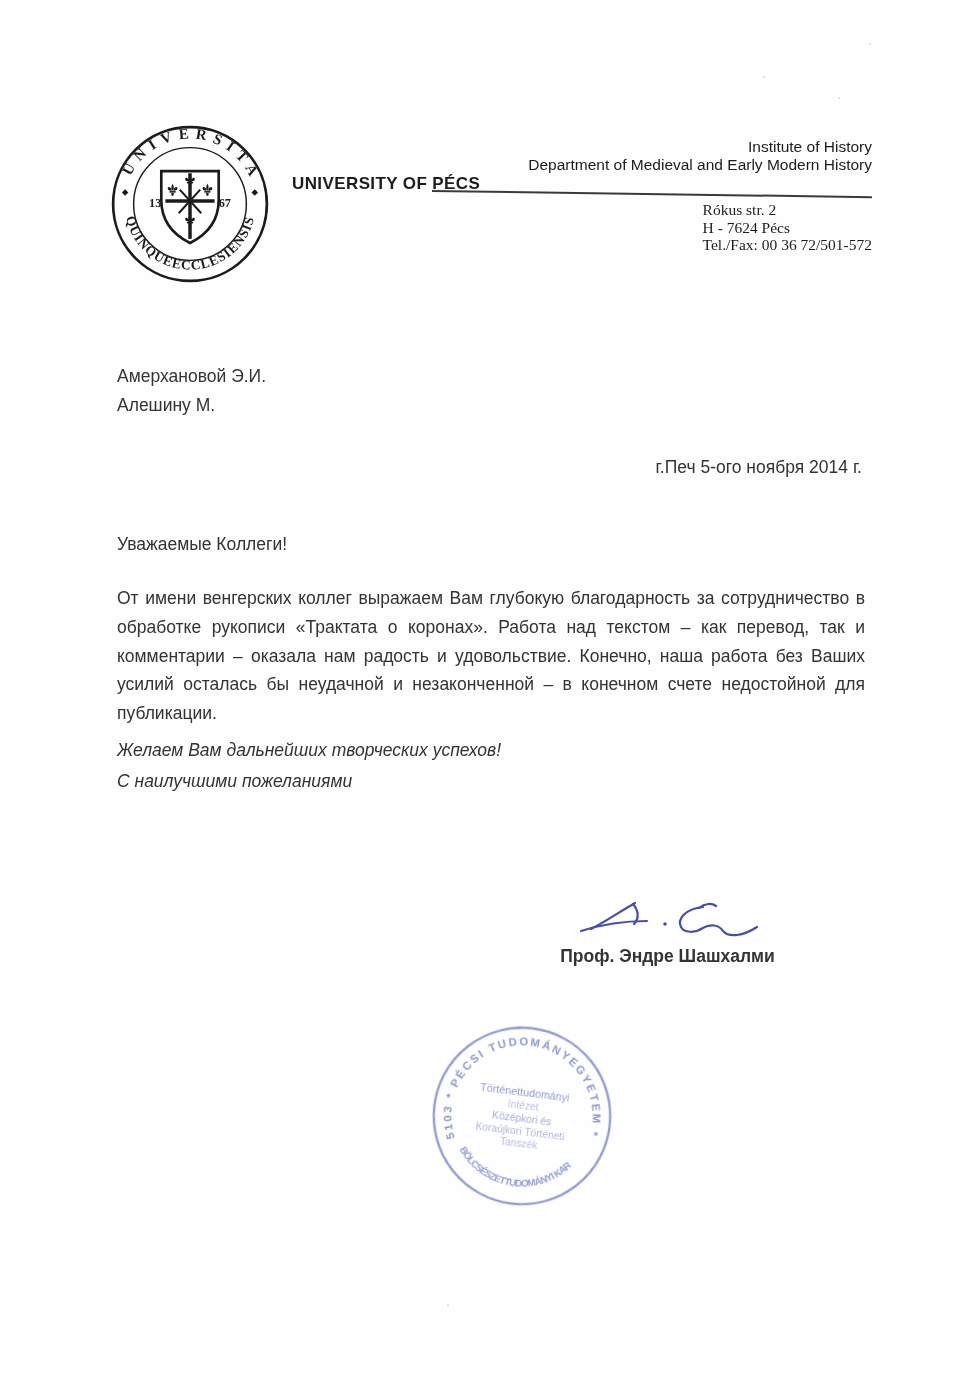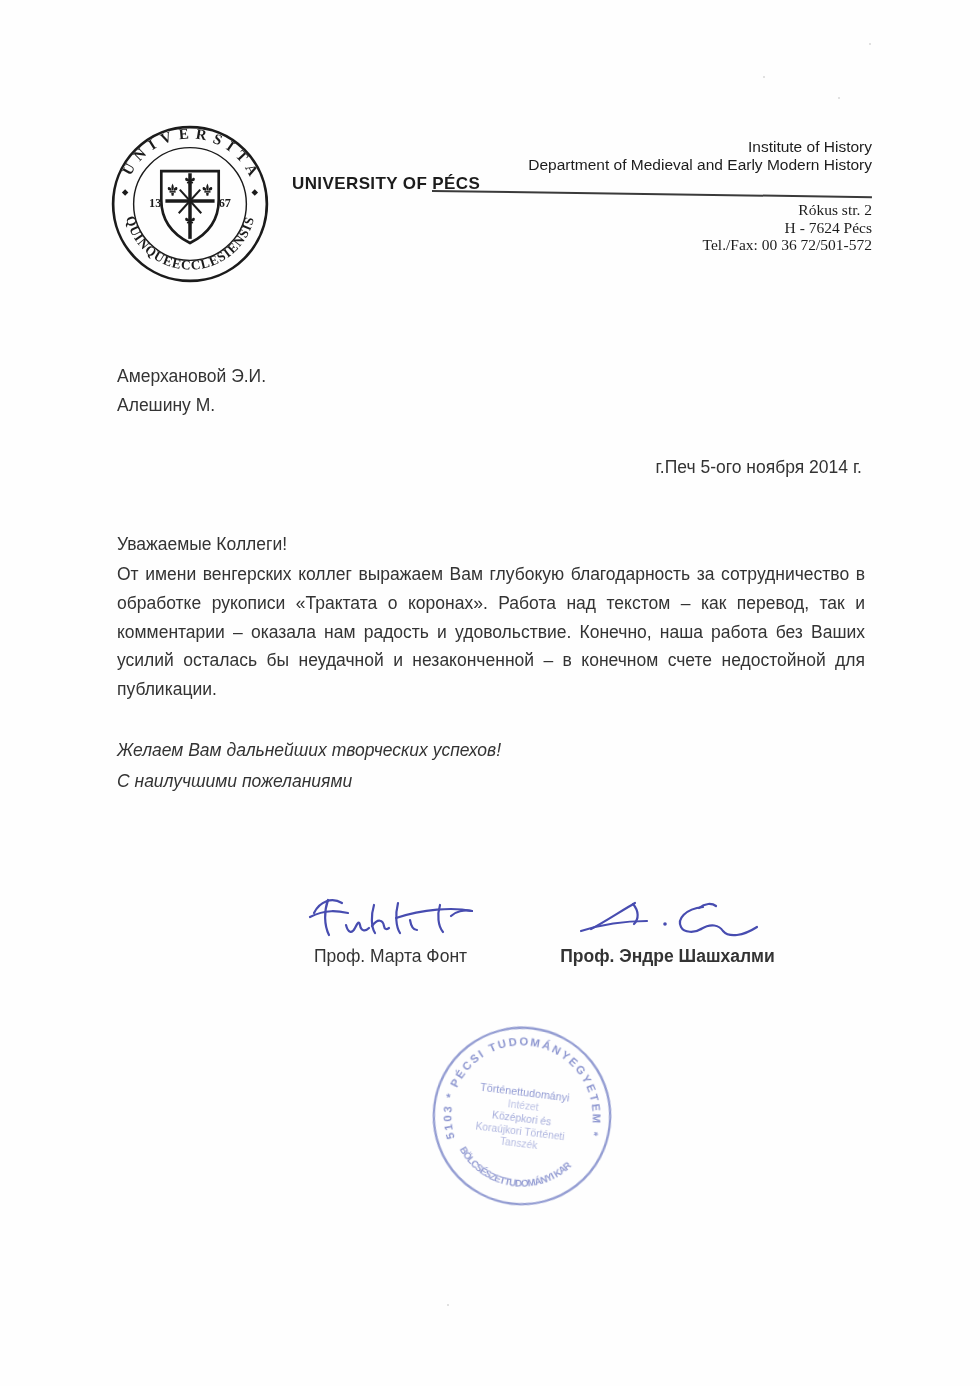--- a/index.html
+++ b/index.html
@@ -20,29 +20,29 @@
   }
   .head-rule{
     position:absolute;left:432px;top:190px;width:440px;height:2px;
     background:#3a3a3a;transform:rotate(0.8deg);transform-origin:left center;
   }
   .inst-block{
     position:absolute;right:108px;top:138px;text-align:right;
     font-family:Liberation Sans, sans-serif;font-size:15.5px;line-height:18px;color:#1c1c1c;
   }
   .addr-block{
-    position:absolute;right:108px;top:201px;text-align:right;
+    position:absolute;right:108px;top:201px;
     font-family:"Liberation Serif", serif;font-size:15.5px;line-height:17.5px;color:#1c1c1c;
   }
   
   .recipients{position:absolute;left:117px;top:362px;font-size:17.5px;line-height:29px;color:#333;}
   .date-line{position:absolute;right:118px;top:457px;font-size:17.5px;color:#333;margin-left:38px;}
   .salutation{position:absolute;left:117px;top:534px;font-size:17.5px;color:#333;}
   .body-par{
-    position:absolute;left:117px;top:560px;width:748px;
+    position:absolute;left:117px;top:584px;width:748px;
     font-size:17.5px;line-height:28.8px;text-align:justify;color:#333;
   }
   .closing{position:absolute;left:117px;top:735px;font-size:17.5px;line-height:31px;color:#333;font-style:italic;}
   
   .sig-col{position:absolute;top:893px;text-align:center;}
   .sig-col-1{left:288px;width:205px;}
   .sig-col-2{left:560px;width:215px;font-weight:bold;}
   .sig-img{display:block;margin:0 auto;}
   .sig-name{font-size:17.5px;color:#333;margin-top:3px;}
   
@@ -117,38 +117,20 @@
 
   <div class="salutation">Уважаемые Коллеги!</div>
 
   <div class="body-par">От имени венгерских коллег выражаем Вам глубокую благодарность за сотрудничество в обработке рукописи «Трактата о коронах». Работа над текстом – как перевод, так и комментарии – оказала нам радость и удовольствие. Конечно, наша работа без Ваших усилий осталась бы неудачной и незаконченной – в конечном счете недостойной для публикации.</div>
 
   <div class="closing">
     <div>Желаем Вам дальнейших творческих успехов!</div>
     <div>С наилучшими пожеланиями</div>
   </div>
 
-  <div class="sig-col sig-col-1">
-    <svg class="sig-img" width="185" height="50" viewBox="0 0 185 50">
-      <g fill="none" stroke="#474cb0" stroke-width="2.2" stroke-linecap="round">
-        <path d="M16 20 C22 8, 34 4, 44 10"></path>
-        <path d="M30 7 C26 18, 26 32, 31 42"></path>
-        <path d="M12 24 C28 16, 40 18, 50 20"></path>
-        <path d="M48 32 C50 40, 54 41, 57 35 C60 29, 61 28, 62 32 C63 38, 67 39, 71 35"></path>
-        <path d="M76 12 C73 22, 73 34, 77 40"></path>
-        <path d="M74 33 C80 25, 85 27, 86 33 C86.5 36, 88 37, 91 35"></path>
-        <path d="M100 10 C97 22, 98 34, 102 40"></path>
-        <path d="M112 27 C113 33, 115 37, 119 37"></path>
-        <path d="M142 12 C139 22, 140 33, 145 39"></path>
-        <path d="M98 25 C125 16, 155 14, 174 18"></path>
-        <path d="M174 18 C166 16, 157 19, 153 23"></path>
-      </g>
-    </svg>
-    <div class="sig-name">Проф. Марта Фонт</div>
-  </div>
 
   <div class="sig-col sig-col-2">
     <svg class="sig-img" width="190" height="50" viewBox="0 0 190 50">
       <g fill="none" stroke="#474cb0" stroke-width="2.2" stroke-linecap="round">
         <path d="M62 10 C48 18, 30 30, 18 36"></path>
         <path d="M8 38 C30 31, 52 28, 74 28"></path>
         <path d="M60 11 C66 18, 66 26, 61 31"></path>
         <circle cx="92" cy="31" r="1.8" fill="#474cb0" stroke="none"></circle>
         <path d="M130 14 C112 16, 104 26, 108 34 C111 40, 122 40, 128 36"></path>
         <path d="M128 36 C138 30, 146 32, 150 38 C156 45, 170 43, 184 34"></path>

